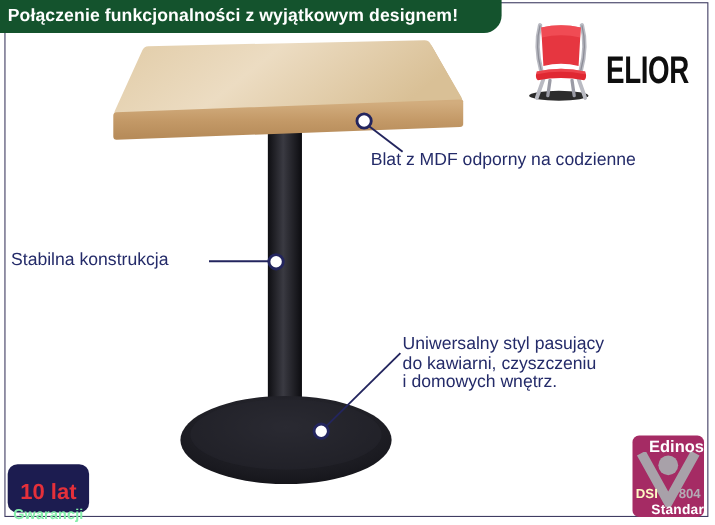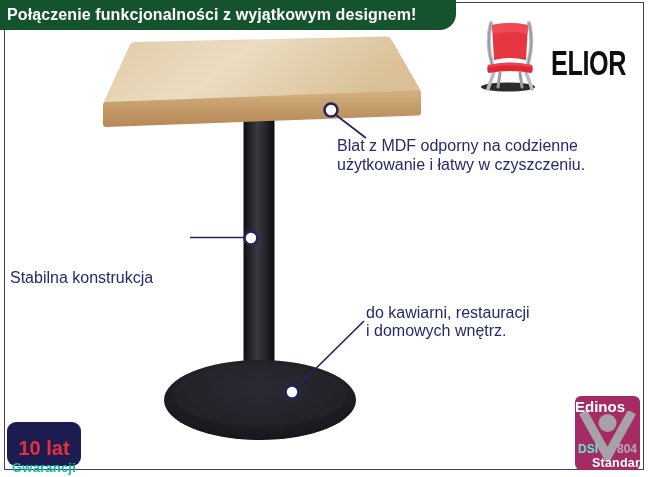--- a/index.html
+++ b/index.html
@@ -23,28 +23,28 @@
   }
   .scene{position:absolute;left:0;top:0;z-index:2;}
   .note{position:absolute;color:#242b69;font-weight:normal;font-size:16px;line-height:19px;z-index:3;}
   .note span{display:block;white-space:nowrap;}
   #note-uniwersalny{line-height:17.5px;}
   .badge-warranty{
     position:absolute;left:7px;top:422px;width:74px;height:44px;background:#1c1c50;
     border-radius:9px;text-align:center;z-index:6;
   }
   .bw1{display:block;color:#e5303a;font-size:20px;font-weight:bold;line-height:23px;margin-top:15px;}
-  .bw2{display:block;color:#14b8a6;font-size:13px;font-weight:bold;line-height:16px;letter-spacing:.2px;}
+  .bw2{display:block;color:#86efac;font-size:13px;font-weight:bold;line-height:16px;letter-spacing:.2px;}
   .badge-cert{
     position:absolute;left:575px;top:396px;width:65px;height:74px;background:#a52b64;
     border-radius:6px;z-index:6;overflow:hidden;
   }
-  .bc-brand{position:absolute;top:2px;left:0;width:100%;text-align:left;color:#fff;font-weight:bold;font-size:15px;}
+  .bc-brand{position:absolute;top:2px;left:0;width:100%;text-align:right;color:#fff;font-weight:bold;font-size:15px;}
   .bc-v{position:absolute;left:0;top:15px;}
-  .bc-dsi{position:absolute;left:3px;top:46px;color:#5eead4;font-weight:bold;font-size:12px;}
+  .bc-dsi{position:absolute;left:3px;top:46px;color:#fef9c3;font-weight:bold;font-size:12px;}
   .bc-804{position:absolute;right:3px;top:46px;color:#b3abb4;font-weight:bold;font-size:12px;text-align:center;}
   .bc-std{position:absolute;bottom:0;left:0;width:100%;text-align:center;color:#fff;font-weight:bold;font-size:12.5px;letter-spacing:.2px;padding-left:16px;}
 </style>
 </head>
 <body>
 
 <div class="frame"></div>
 
 <div class="banner">
   <span>Połączenie funkcjonalności z wyjątkowym designem!</span>
@@ -108,29 +108,29 @@
   <line x1="190" y1="237.5" x2="248" y2="237.5" stroke="#23255e" stroke-width="1.7"></line>
   <line x1="293" y1="391" x2="364" y2="321" stroke="#23255e" stroke-width="1.7"></line>
 
   <circle cx="331" cy="110" r="6.5" fill="#ffffff" stroke="#23255e" stroke-width="2.6"></circle>
   <circle cx="251" cy="238" r="6.5" fill="#ffffff" stroke="#23255e" stroke-width="2.6"></circle>
   <circle cx="292" cy="392" r="6.5" fill="#ffffff" stroke="#23255e" stroke-width="2.6"></circle>
 </svg>
 
 <div class="note" id="note-blat" style="left:337px;top:136px;">
   <span>Blat z MDF odporny na codzienne</span>
-  <span>użytkowanie i łatwy w czyszczeniu.</span>
 </div>
 
-<div class="note" id="note-stabilna" style="left:10px;top:227px;margin-top:41px;">
+<div class="note" id="note-stabilna" style="left:10px;top:227px;">
   <span>Stabilna konstrukcja</span>
 </div>
 
 <div class="note" id="note-uniwersalny" style="left:366px;top:304px;">
-  <span>do kawiarni, restauracji</span>
+  <span>Uniwersalny styl pasujący</span>
+  <span>do kawiarni, czyszczeniu</span>
   <span>i domowych wnętrz.</span>
 </div>
 
 <div class="badge-warranty">
   <span class="bw1">10 lat</span>
   <span class="bw2">Gwarancji</span>
 </div>
 
 <div class="badge-cert">
   <span class="bc-v">

